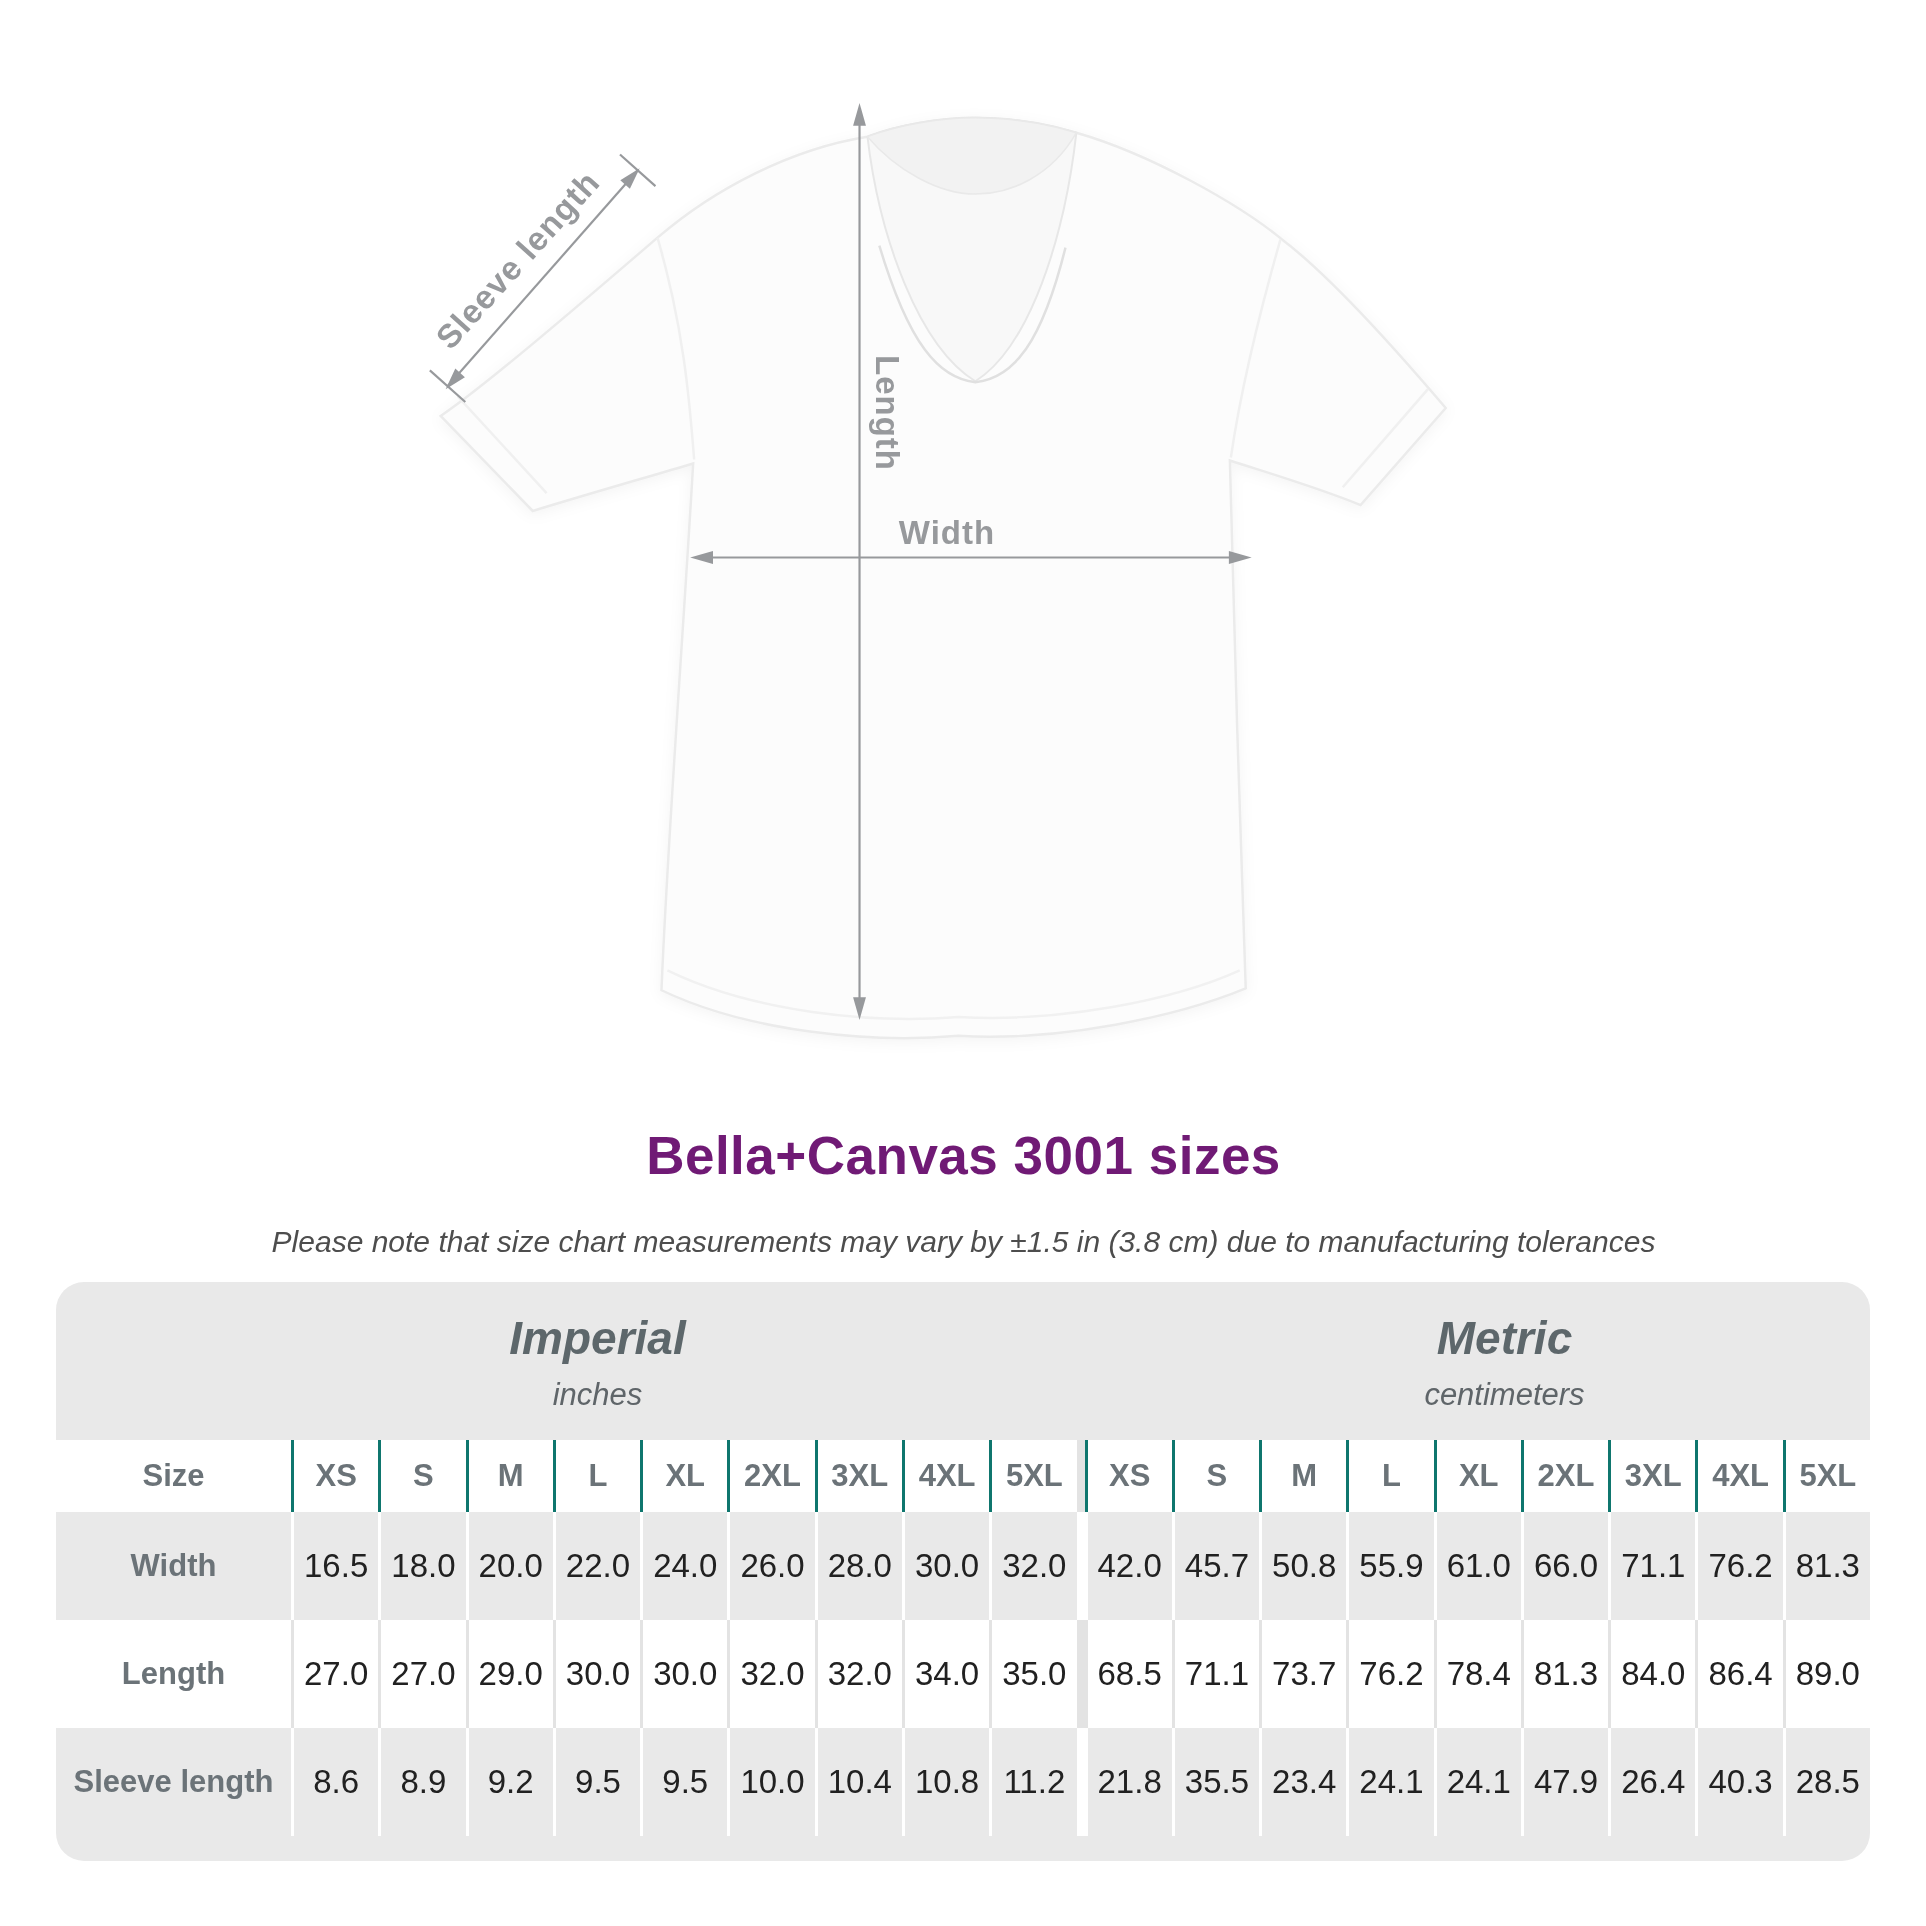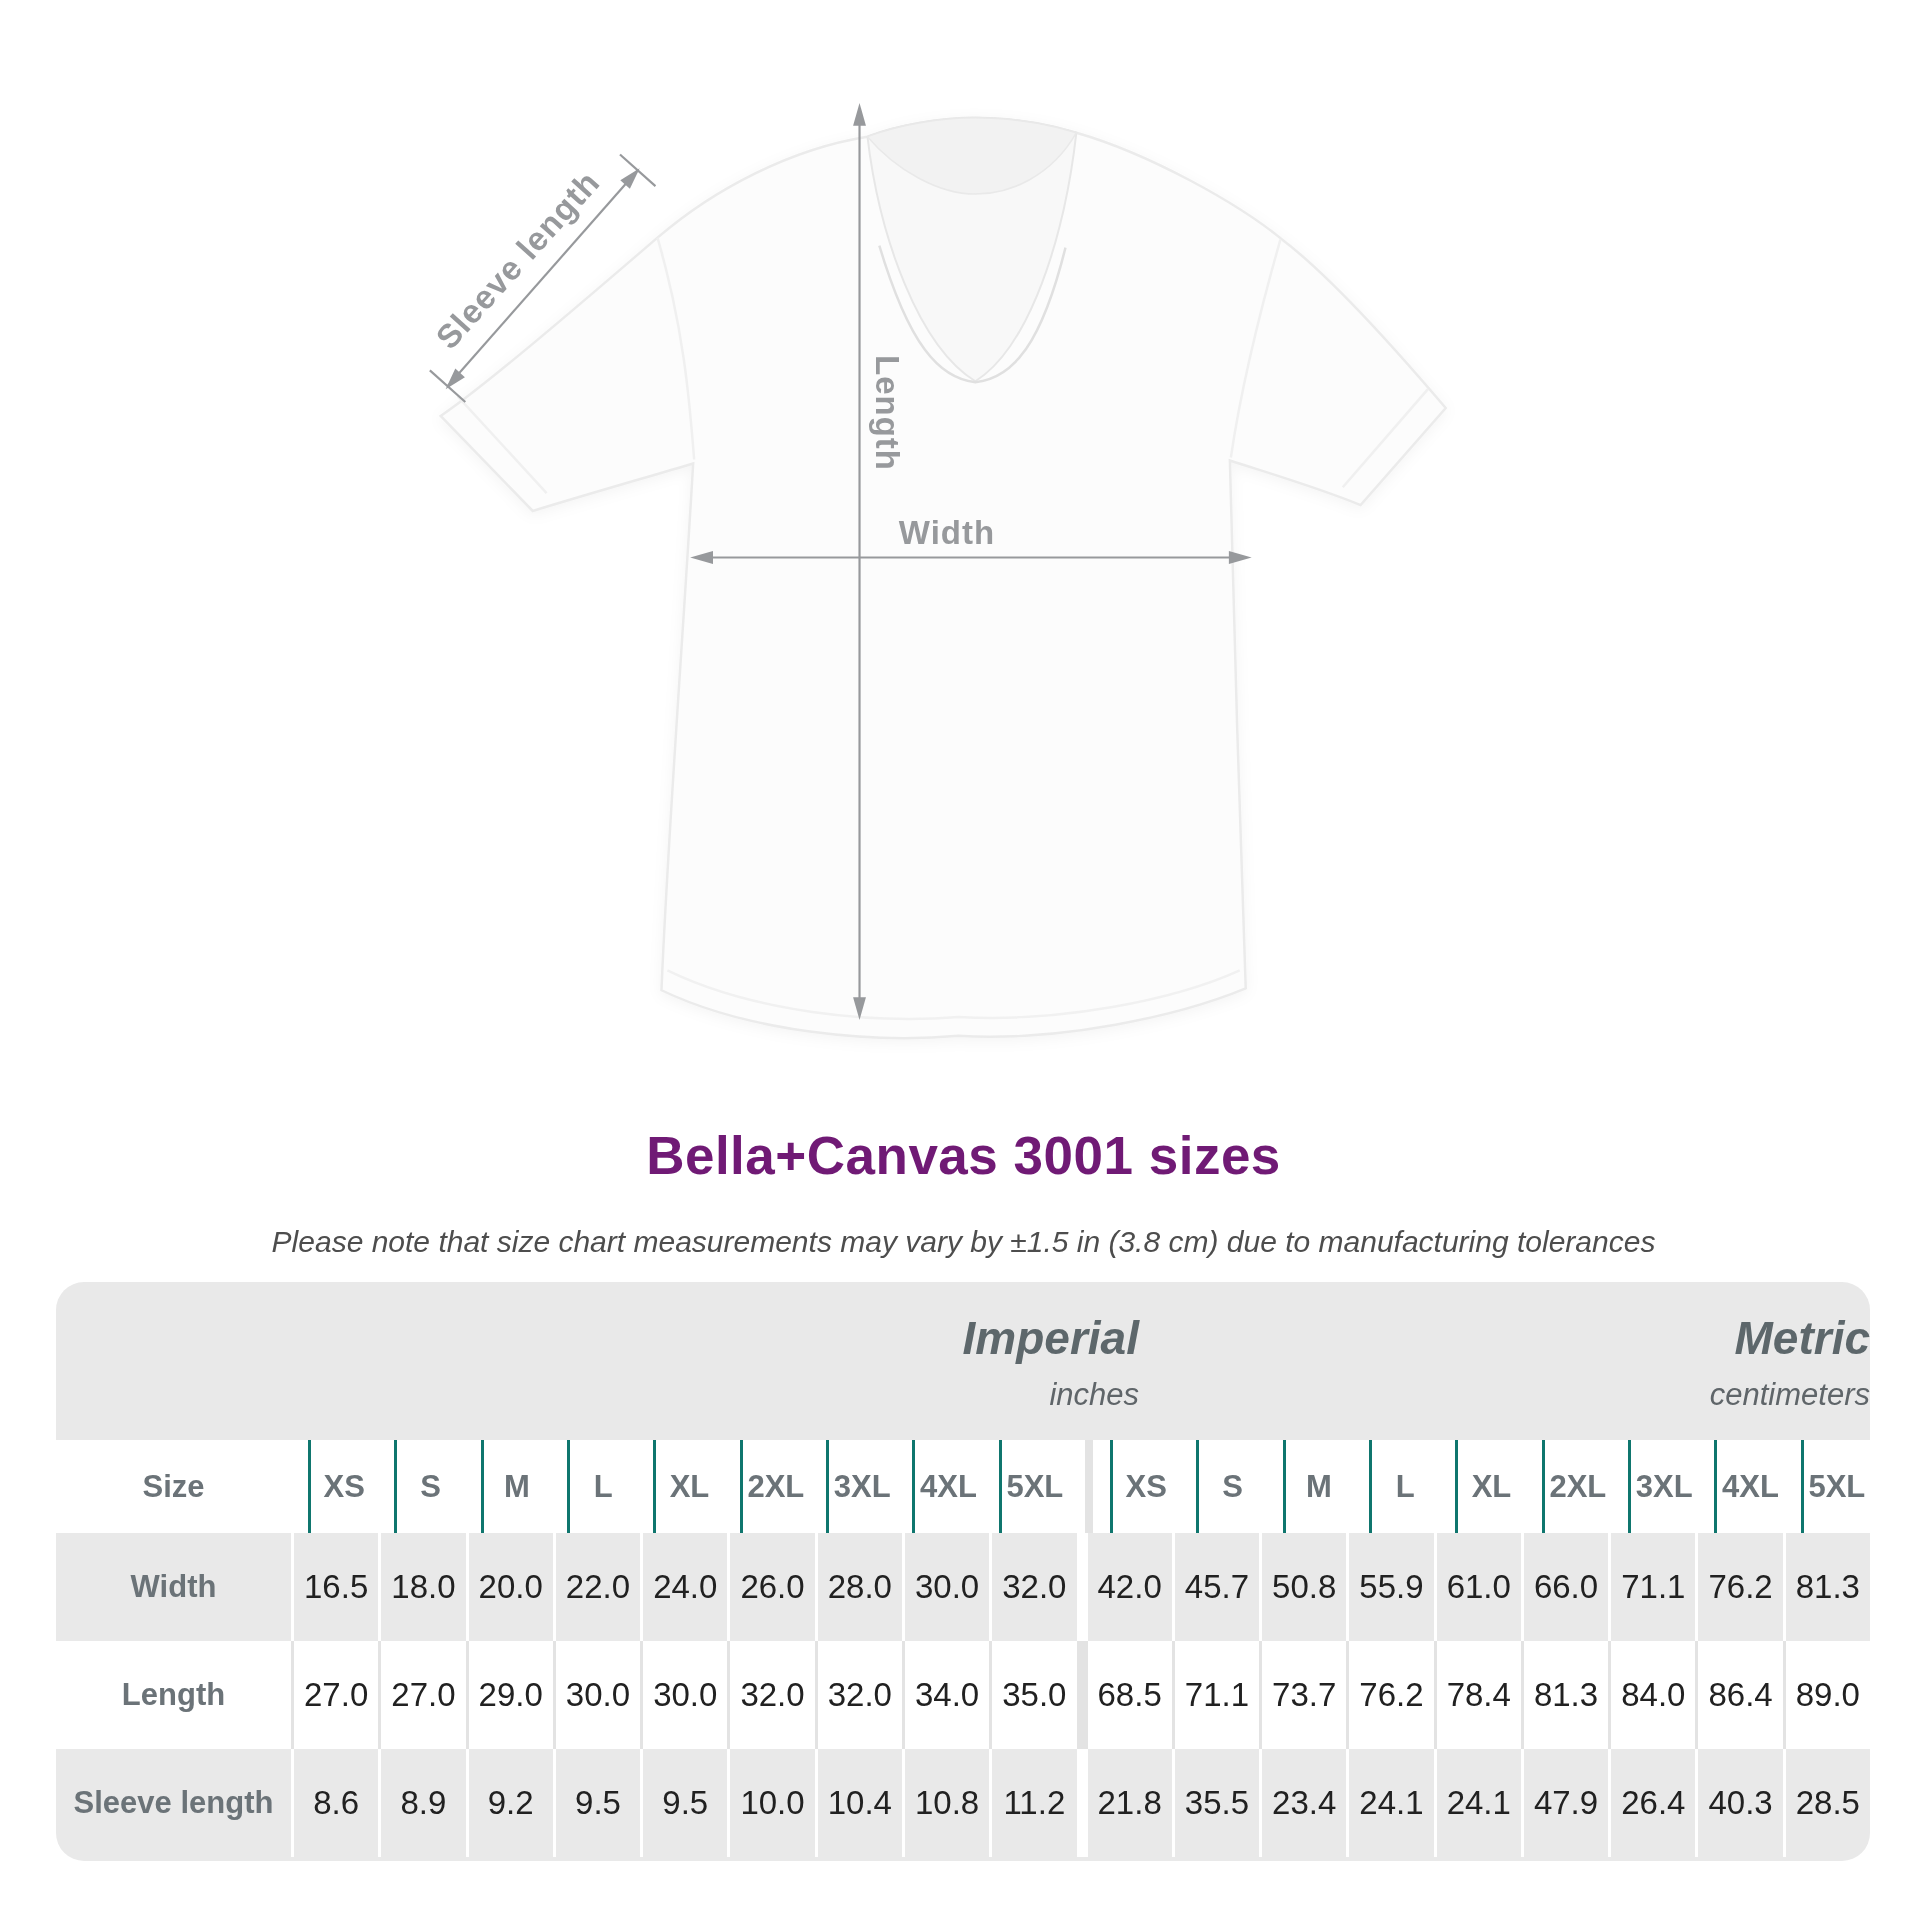--- a/index.html
+++ b/index.html
@@ -26,27 +26,27 @@
     position:absolute;left:0;top:1201px;width:100%;text-align:center;
     font-size:30px;font-style:italic;color:#4d4d4d;margin-top:24px;
   }
   
   .size-table{
     position:absolute;left:56px;top:1282px;width:1814px;height:579px;
     background:#e9e9e9;border-radius:28px;overflow:hidden;
   }
   .group-row{display:grid;grid-template-columns:1083px 1fr;height:158px;}
   .group-cell{
-    display:flex;flex-direction:column;align-items:flex-end;justify-content:center;
+    display:flex;flex-direction:column;align-items:center;justify-content:center;
     padding-top:4px;
   }
   .group-name{font-size:46px;font-weight:700;font-style:italic;color:#5d676b;line-height:1.1;}
   .group-unit{font-size:31px;font-style:italic;color:#5f6569;margin-top:14px;}
   .grid-row{display:grid;grid-template-columns:235px repeat(9,1fr) 8px repeat(9,1fr);}
-  .header-row{height:93px;background:#ffffff;gap:17px;}
+  .header-row{height:72px;background:#ffffff;}
   .data-row{height:108px;}
   .data-row.white{background:#ffffff;}
   .c{display:flex;align-items:center;justify-content:center;min-width:0;}
   .header-row .c{font-weight:700;font-size:31px;color:#6b7378;border-left:3px solid #0f766e;}
   .header-row .lbl{border-left:none;}
   .header-row .gapc{background:#e3e3e3;border-left:none;}
   .data-row .c{font-size:33px;color:#212121;}
   .data-row .lbl{font-weight:700;font-size:31px;color:#6b7378;border-left:none;}
   .data-row.gray .c{border-left:3px solid #ffffff;}
   .data-row.gray .lbl{border-left:none;}

